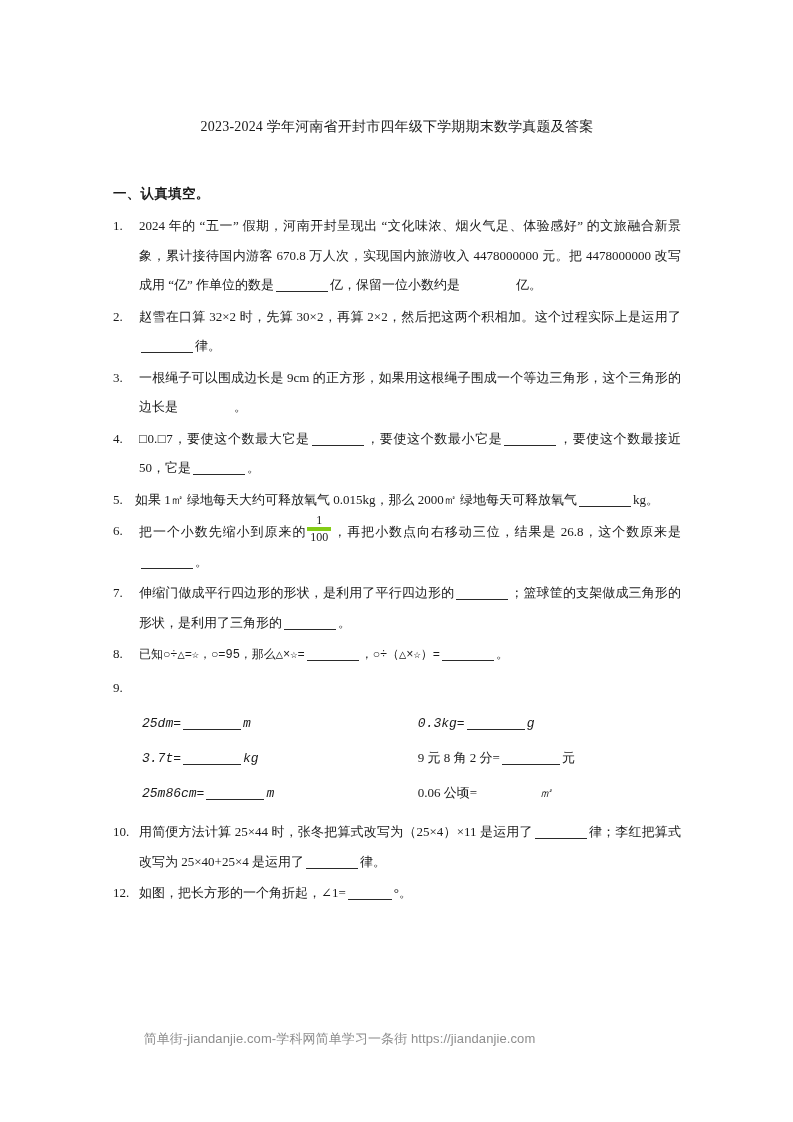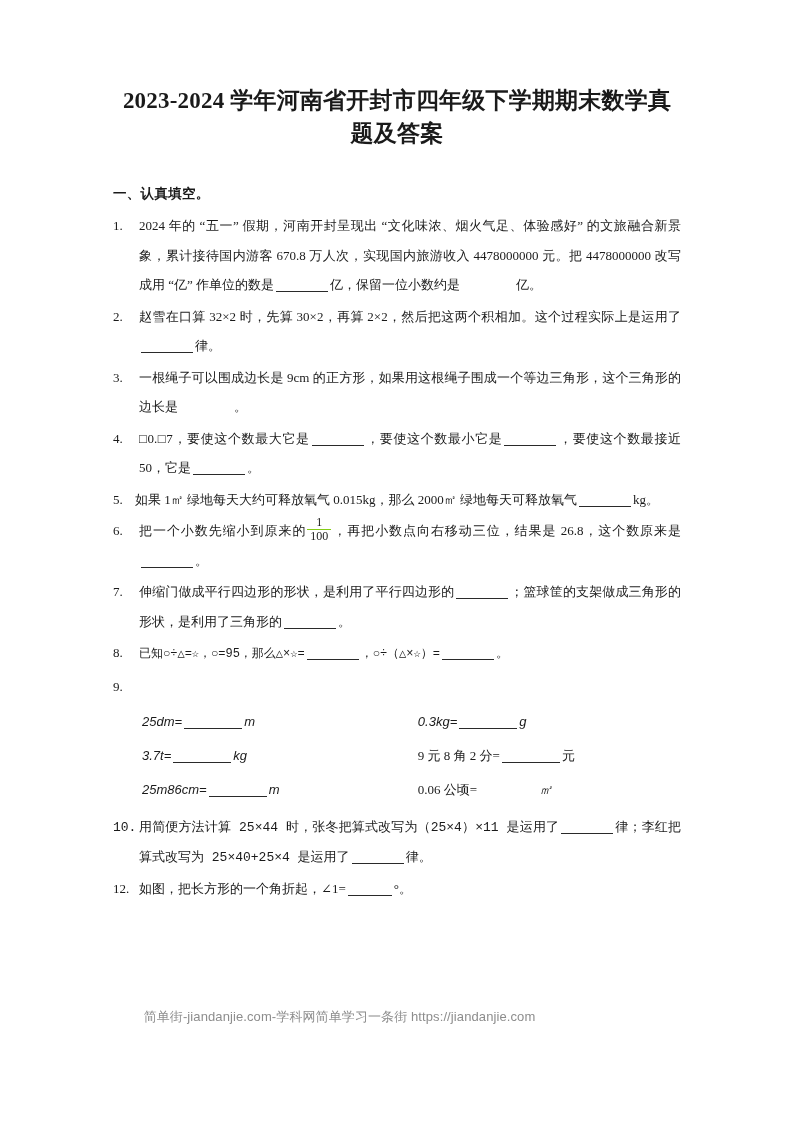--- a/index.html
+++ b/index.html
@@ -17,24 +17,24 @@
   }
   .page {
     position: absolute;
     left: 0; top: 0;
     width: 793px;
     height: 1122px;
   }
   .doc-title {
     position: absolute;
     left: 113px;
-    top: 84px;
+    top: 110px;
     width: 568px;
-    font-size: 23px;
-    font-weight: bold;
+    font-size: 14px;
+    font-weight: normal;
     line-height: 33px;
     text-align: center;
     letter-spacing: 0.2px;
   }
   .content {
     position: absolute;
     left: 113px;
     top: 184px;
     width: 568px;
   }
@@ -73,60 +73,60 @@
     margin: 0 2px;
     vertical-align: -3px;
   }
   .blank.nb {
     border-bottom: none;
   }
   .blank.w44 { min-width: 44px; }
   .blank.w58 { min-width: 58px; }
   .ital {
     font-style: italic;
-    font-family: Liberation Sans, sans-serif;
+    font-family: Liberation Mono, monospace;
   }
   .frac {
     display: inline-block;
     vertical-align: -0.55em;
     text-align: center;
     font-size: 12px;
     line-height: 1.05;
     margin: 0 1px;
     position: relative;
     top: -2px;
   }
   .frac .numr {
     display: block;
     padding: 0 3px;
   }
   .frac .den {
     display: block;
-    border-top: 1px solid #84cc16;
+    border-top: 4px solid #84cc16;
     padding: 0 3px;
   }
   .conv-grid {
     position: relative;
     margin-top: 4px;
     padding-left: 29px;
   }
   .conv-row {
     display: flex;
     line-height: 34px;
     font-size: 13px;
   }
   .conv-cell {
     width: 283px;
     white-space: nowrap;
   }
   .conv-cell.right-col { width: 270px; }
   .footer {
     position: absolute;
     left: 0;
-    top: 1008px;
+    top: 1030px;
     width: 679px;
     text-align: center;
     font-size: 13px;
     color: #8d8d8d;
     font-family: "Liberation Sans", sans-serif;
     letter-spacing: 0.1px;
   }
   .sym { font-family: Liberation Mono, monospace; font-size: 12px; }
 </style>
 </head>
@@ -192,21 +192,21 @@
       <div class="conv-row">
         <div class="conv-cell"><span class="ital">3.7t=</span><span class="blank w58"></span><span class="ital">kg</span></div>
         <div class="conv-cell right-col"><span>9 元 8 角 2 分=</span><span class="blank w58"></span><span>元</span></div>
       </div>
       <div class="conv-row">
         <div class="conv-cell"><span class="ital">25m86cm=</span><span class="blank w58"></span><span class="ital">m</span></div>
         <div class="conv-cell right-col"><span>0.06 公顷=</span><span class="blank w58 nb"></span><span class="ital">㎡</span></div>
       </div>
     </div>
 
-    <div class="q" style="margin-top:6px;font-family:Liberation Mono, monospace;">
+    <div class="q" style="margin-top:6px;">
       <span class="q-num">10.</span>
       <span class="q-body"><span>用简便方法计算 25×44 时，张冬把算式改写为（25×4）×11 是运用了</span><span class="blank"></span><span>律；李红把算式改写为 25×40+25×4 是运用了</span><span class="blank"></span><span>律。</span></span>
     </div>
 
 
     <div class="q">
       <span class="q-num">12.</span>
       <span class="q-body"><span>如图，把长方形的一个角折起，∠1=</span><span class="blank w44"></span><span>°。</span></span>
     </div>
 

